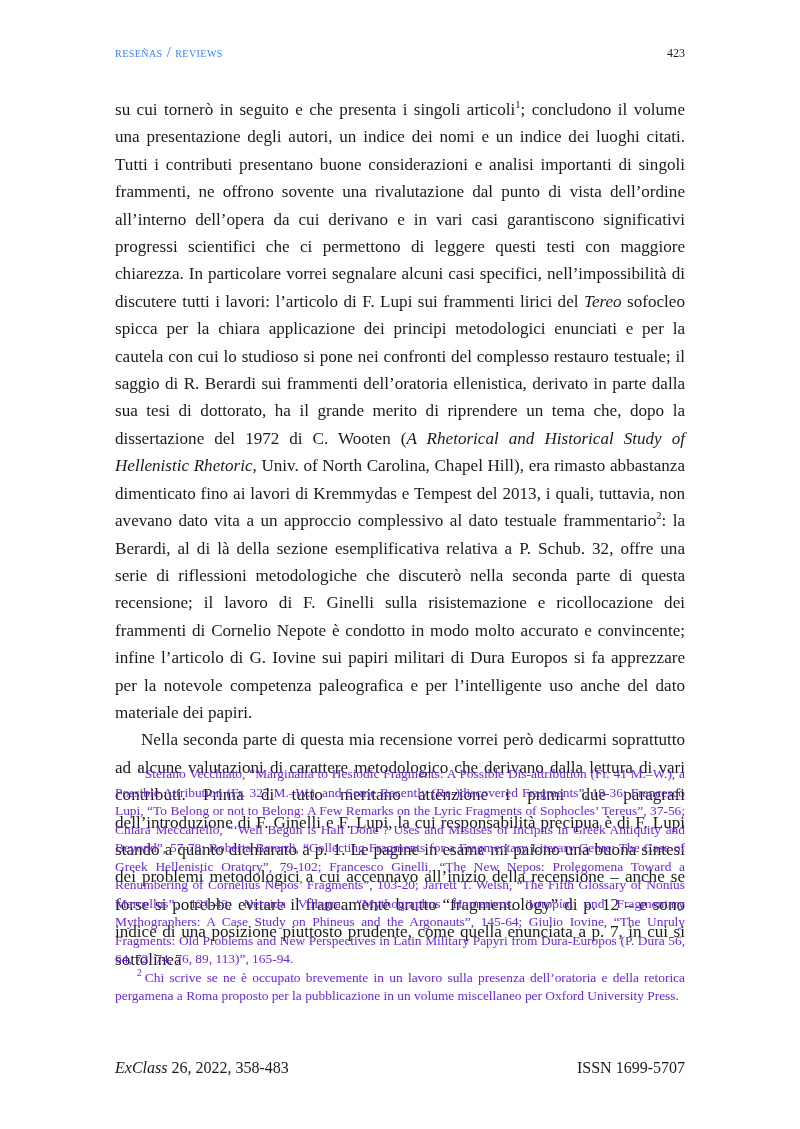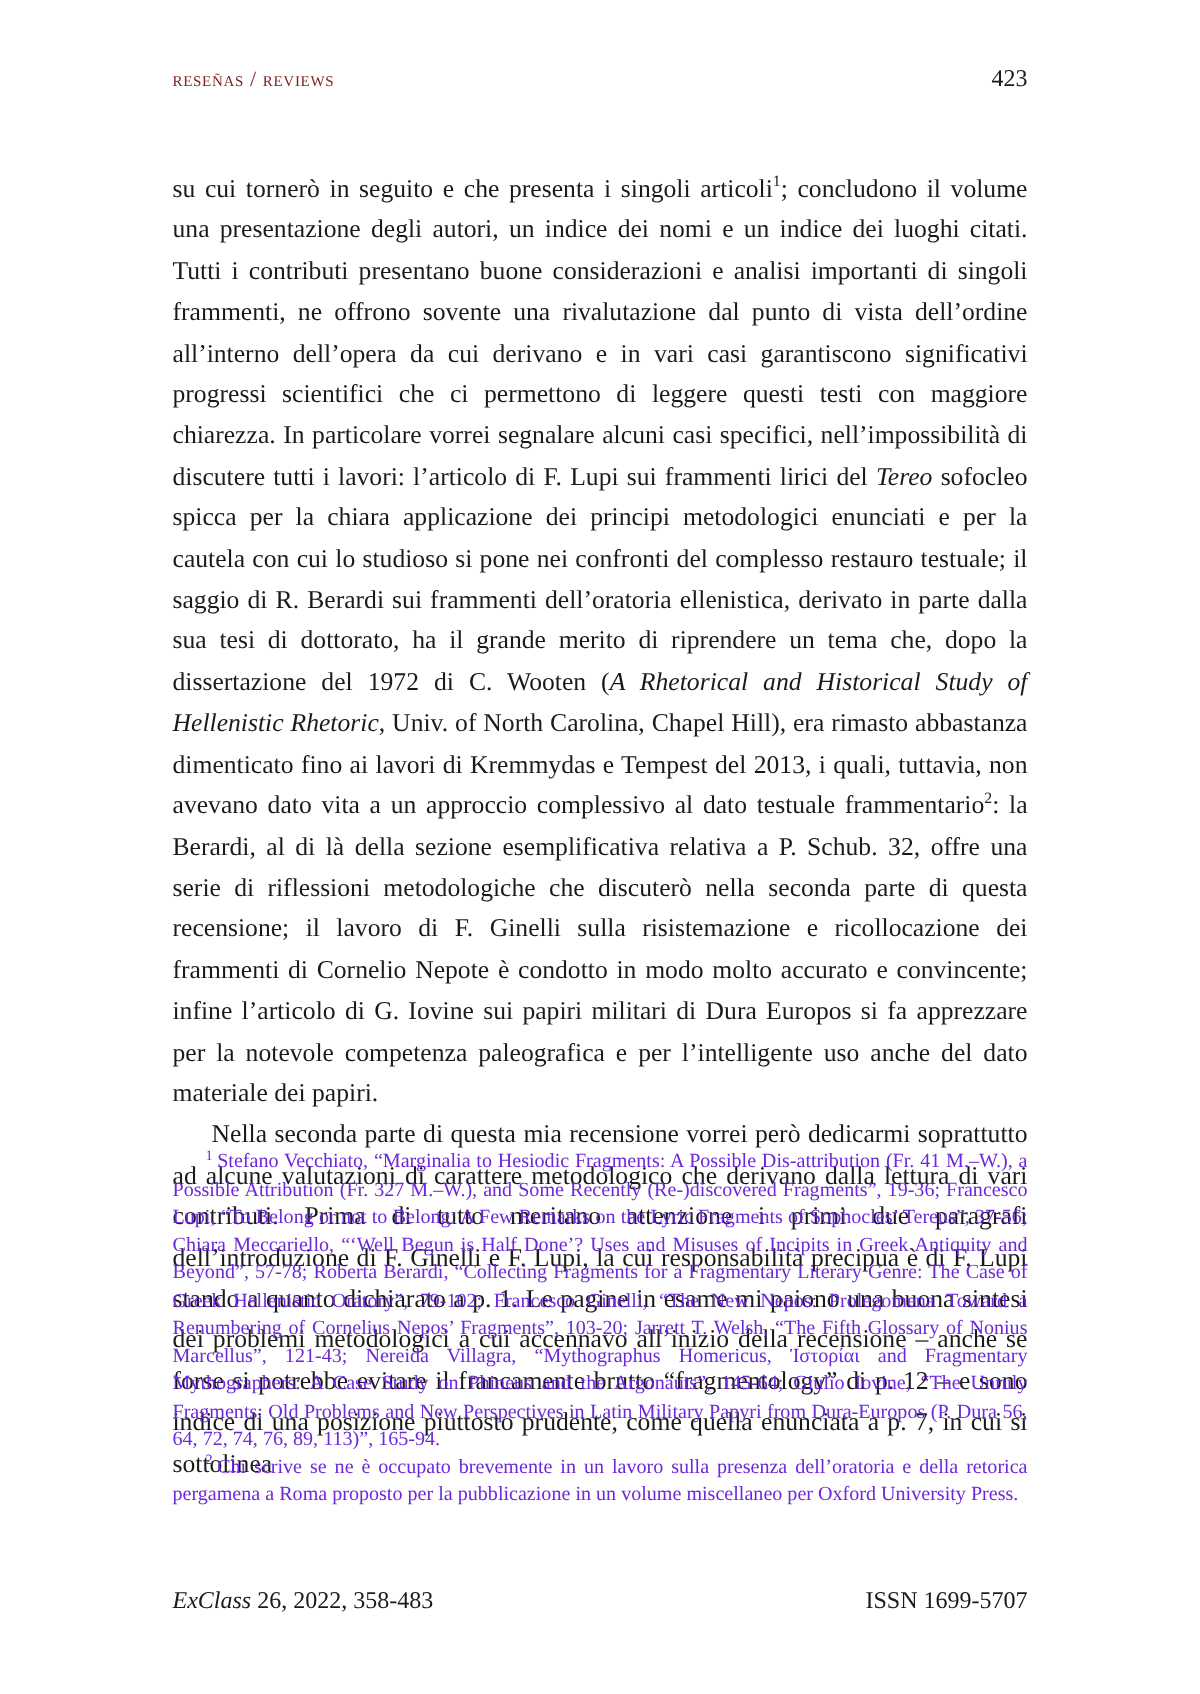--- a/index.html
+++ b/index.html
@@ -27,34 +27,34 @@
     left: 115px;
     top: 44px;
     width: 570px;
     display: flex;
     justify-content: space-between;
     align-items: baseline;
   }
   .head-title {
     font-size: 14.5px;
     letter-spacing: 0.45px;
-    color: #7f1d1d;
+    color: #3b82f6;
     font-variant: small-caps;
     text-transform: lowercase;
   }
   .head-title::first-letter { font-size: 14.5px; }
   .head-page {
-    font-size: 16px;
+    font-size: 12px;
     color: #1a1a1a;
   }
   
   .body-block {
     position: absolute;
     left: 115px;
-    top: 112px;
+    top: 96px;
     width: 570px;
     font-size: 17.1px;
     line-height: 27.4px;
     text-align: justify;
     text-justify: inter-word;
     hyphens: none;
   }
   .body-block p { margin: 0; }
   .body-block p.indent { text-indent: 26px; font-family: Liberation Serif, serif; }
   .it { font-style: italic; }

